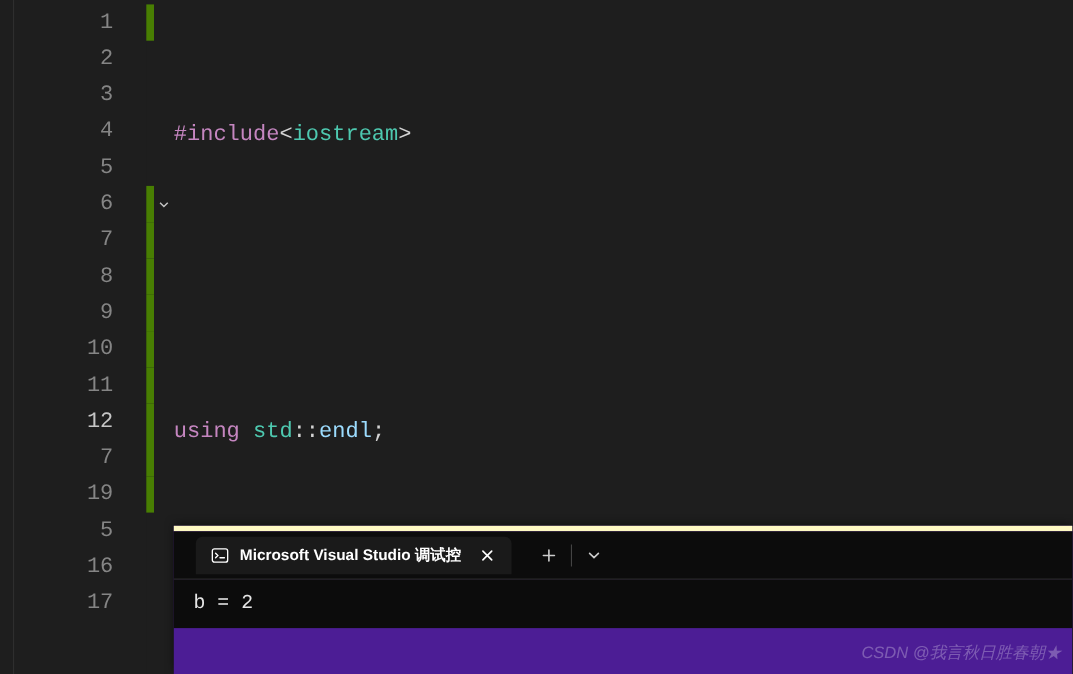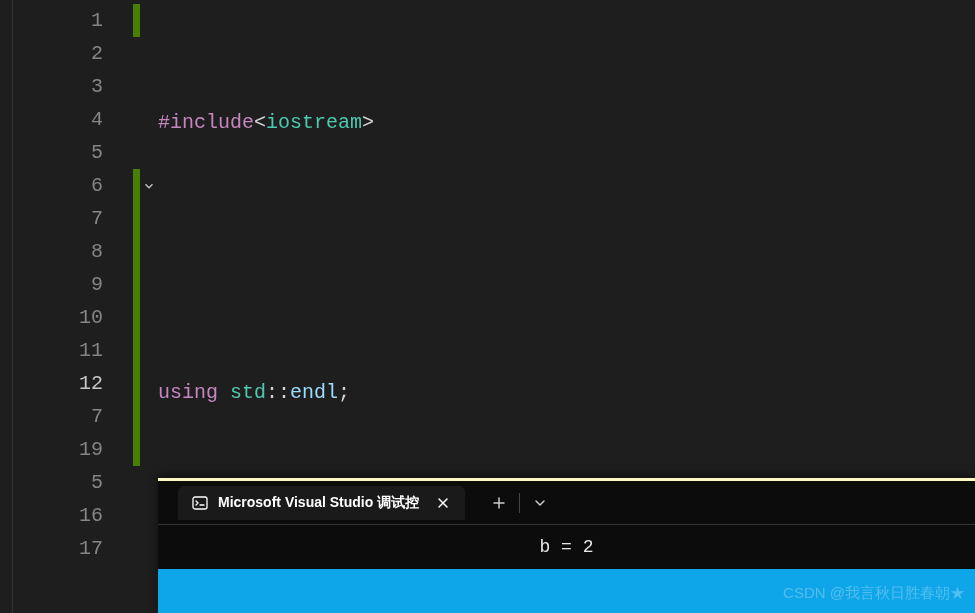--- a/index.html
+++ b/index.html
@@ -74,24 +74,23 @@
   .ns  { color: #4ec9b0; }
   .endl{ color: #9cdcfe; }
 
   
   .debug-panel {
     position: absolute;
     left: 158px;
     top: 478px;
     right: 0;
     bottom: 0;
-    background: #0ea5e9;
-    border-top: 3px solid #fef9c3;
+    background: #4c1d95;
+    border-top: 5px solid #fef9c3;
     box-shadow: 0 -2px 8px rgba(0,0,0,.5);
-    text-align: center;
   }
   .tabbar {
     display: flex;
     align-items: center;
     height: 44px;
     background: #0c0c0c;
     border-bottom: 1px solid #333;
     padding-left: 20px;
   }
   .tab {
@@ -143,20 +142,21 @@
     background: #0c0c0c;
   }
   .watermark {
     position: absolute;
     right: 10px;
     bottom: 10px;
     color: rgba(255,255,255,.28);
     font-family: 'Segoe UI', sans-serif;
     font-size: 15px;
     pointer-events: none;
+    font-style: italic;
   }
 </style>
 </head>
 <body>
 
 <div class="editor">
   <div class="scrollbar-left"></div>
 
   <div class="gutter">
     <div>1</div>

